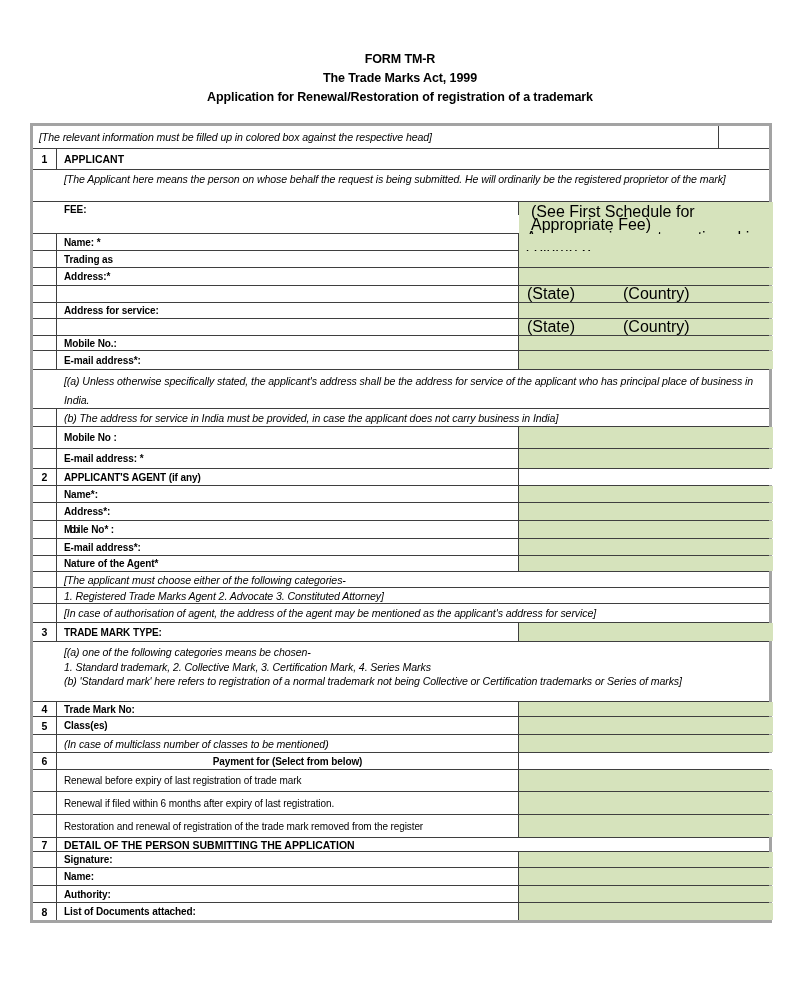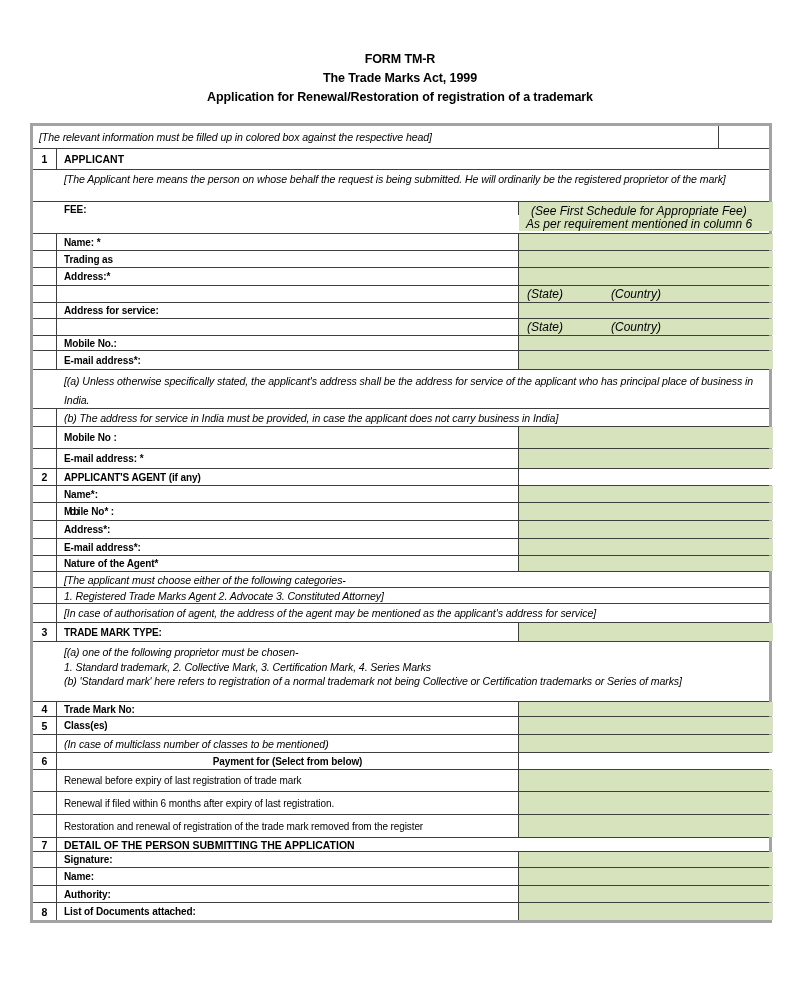--- a/index.html
+++ b/index.html
@@ -15,21 +15,21 @@
   .row { display:flex; border-bottom:1px solid #3f3f3f; box-sizing:border-box; }
   .row:last-child { border-bottom:none; }
 
   .c { box-sizing:border-box; display:flex; align-items:center; overflow:hidden; }
   .c-num   { width:24px; flex:none; justify-content:center; font-weight:bold;
              font-size:10.5px; border-right:1px solid #3f3f3f; }
   .c-label { width:462px; flex:none; padding-left:7px; font-weight:bold;
              font-size:10px; letter-spacing:-0.1px; border-right:1px solid #3f3f3f; }
   .c-label.plain { font-weight:normal; }
   .c-label.centered { justify-content:center; padding-left:0; }
-  .c-value { width:254px; flex:none; background:var(--green,#d6e3bc); font-size:12px;font-style:italic; }
+  .c-value { width:254px; flex:none; background:var(--green,#d6e3bc); font-size:16px; }
   .c-white { width:254px; flex:none; background:#fff; }
   .c-span  { flex:1; padding-left:7px; font-size:10.5px; }
   .c-intro { width:685px; flex:none; padding-left:6px; }
   .c-corner{ width:55px; flex:none; border-left:1px solid #3f3f3f; }
 
   .note { font-style:italic; font-size:10.6px; letter-spacing:-0.1px; }
   .bold { font-weight:bold; }
   .top  { align-items:flex-start; }
   .top .pad-t { padding-top:2px; }
 
@@ -166,33 +166,33 @@
     </div>
 
     <div class="row" style="height:17px">
       <div class="c c-num"></div>
       <div class="c c-label">Name*:</div>
       <div class="c c-value"></div>
     </div>
 
     <div class="row" style="height:18px">
       <div class="c c-num"></div>
+      <div class="c c-label">Address*:</div>
+      <div class="c c-value"></div>
+    </div>
+
+    <div class="row" style="height:18px">
+      <div class="c c-num"></div>
       <div class="c c-label">
           <span class="crush">Mob</span>
           <span>ile No* :</span>
         </div>
       <div class="c c-value"></div>
     </div>
 
-    <div class="row" style="height:18px">
-      <div class="c c-num"></div>
-      <div class="c c-label">Address*:</div>
-      <div class="c c-value"></div>
-    </div>
-
     <div class="row" style="height:17px">
       <div class="c c-num"></div>
       <div class="c c-label">E-mail address*:</div>
       <div class="c c-value"></div>
     </div>
 
     <div class="row" style="height:16px">
       <div class="c c-num"></div>
       <div class="c c-label">Nature of the Agent*</div>
       <div class="c c-value"></div>
@@ -216,21 +216,21 @@
 
     <div class="row" style="height:19px">
       <div class="c c-num">3</div>
       <div class="c c-label">TRADE MARK TYPE:</div>
       <div class="c c-value"></div>
     </div>
 
     <div class="row top" style="height:60px">
       <div class="c c-num"></div>
       <div class="c c-span note wrapnote4">
-        <div>[(a) one of the following proprietor must be chosen-</div>
+        <div>[(a) one of the following categories means be chosen-</div>
         <div>1. Standard trademark, 2. Collective Mark, 3. Certification Mark, 4. Series Marks</div>
         <div>(b) 'Standard mark' here refers to registration of a normal trademark not being Collective or Certification trademarks or Series of marks]</div>
       </div>
     </div>
 
     <div class="row" style="height:15px">
       <div class="c c-num">4</div>
       <div class="c c-label">Trade Mark No:</div>
       <div class="c c-value"></div>
     </div>

